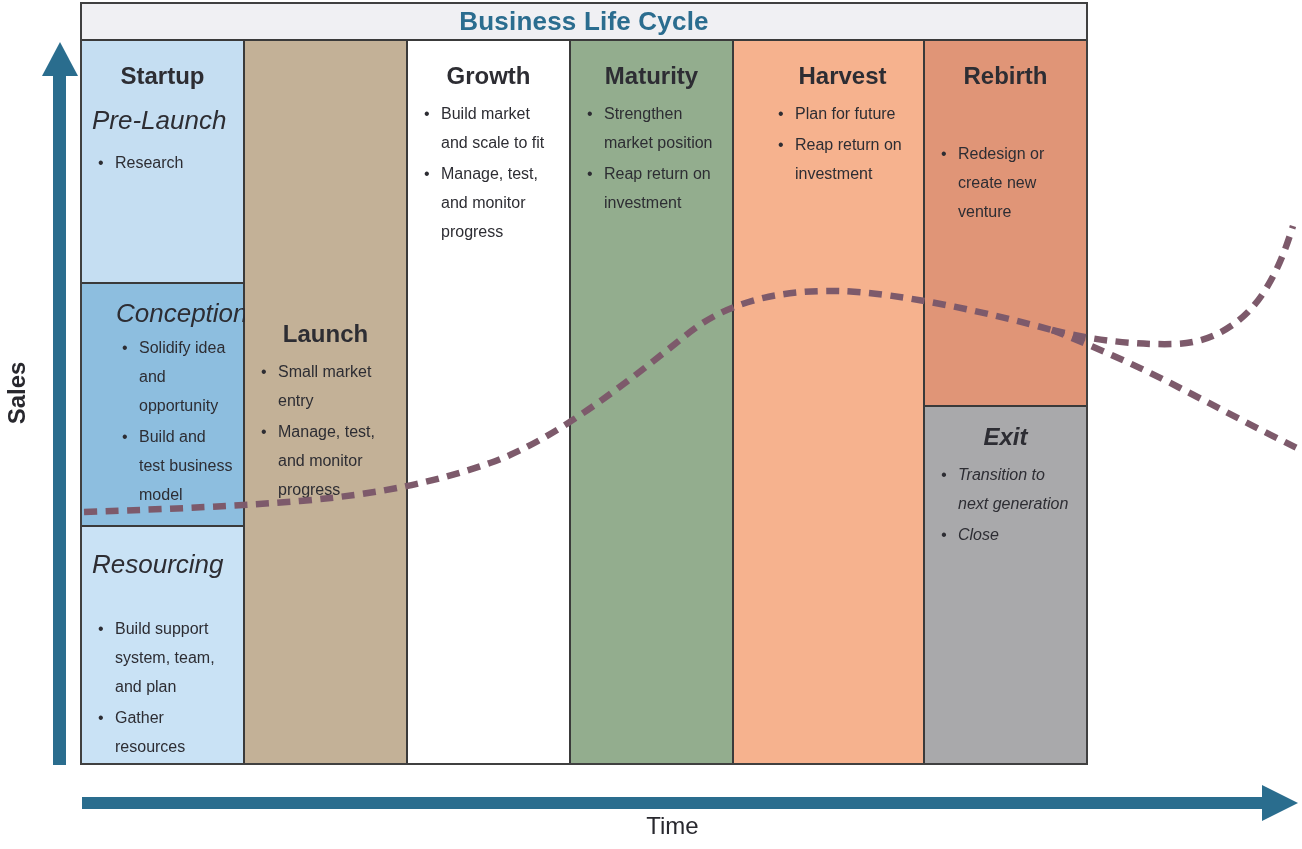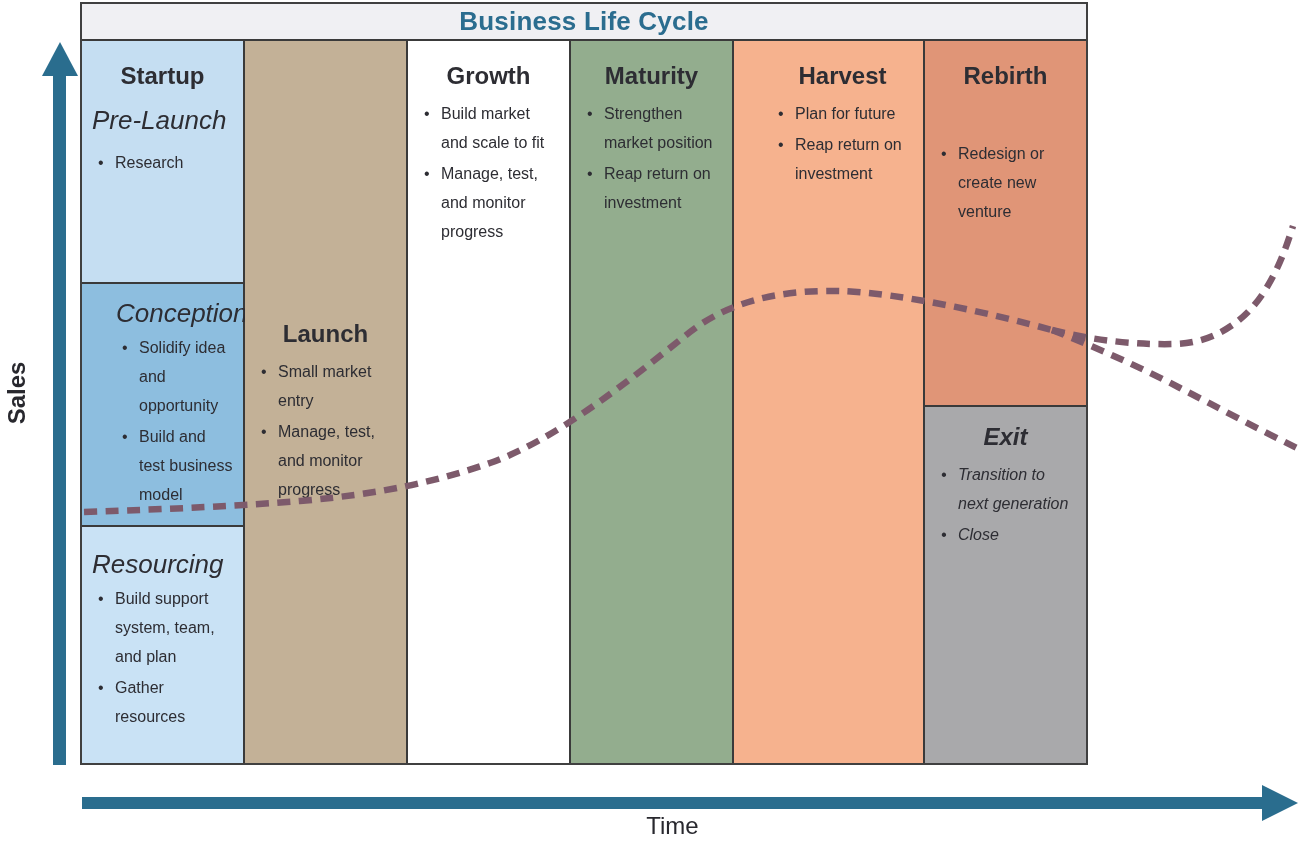--- a/index.html
+++ b/index.html
@@ -18,21 +18,21 @@
     height:35px; flex:0 0 35px; background:#f0f0f3; border-bottom:2px solid #3a3a3a;
     display:flex; align-items:center; justify-content:center;
   }
   .title-bar .t { font-size:26px; font-weight:bold; color:#2b6d8f; letter-spacing:0.2px; }
   .columns { flex:1; display:flex; min-height:0; }
   .col { flex:1; display:flex; flex-direction:column; border-right:2px solid #3a3a3a; min-width:0; }
   .col:last-child { border-right:none; }
 
   .bg-prelaunch  { background:#c5def2; }
   .bg-conception { background:#8dbedf;padding-left:24px; }
-  .bg-resourcing { background:#c9e2f5; }
+  .bg-resourcing { background:#c9e2f5;justify-content:space-between; }
   .bg-launch     { background:#c3b197;justify-content:center; }
   .bg-growth     { background:#ffffff; }
   .bg-maturity   { background:#93ad8e; }
   .bg-harvest    { background:#f6b28e;padding-left:28px; }
   .bg-rebirth    { background:#e09577;gap:40px; }
   .bg-exit       { background:#a9a9ab; }
 
   .sub { display:flex; flex-direction:column; min-height:0; }
   .sub.b { border-bottom:2px solid #3a3a3a; }
   .exit-box { border-top:2px solid #3a3a3a;font-style:italic; }

